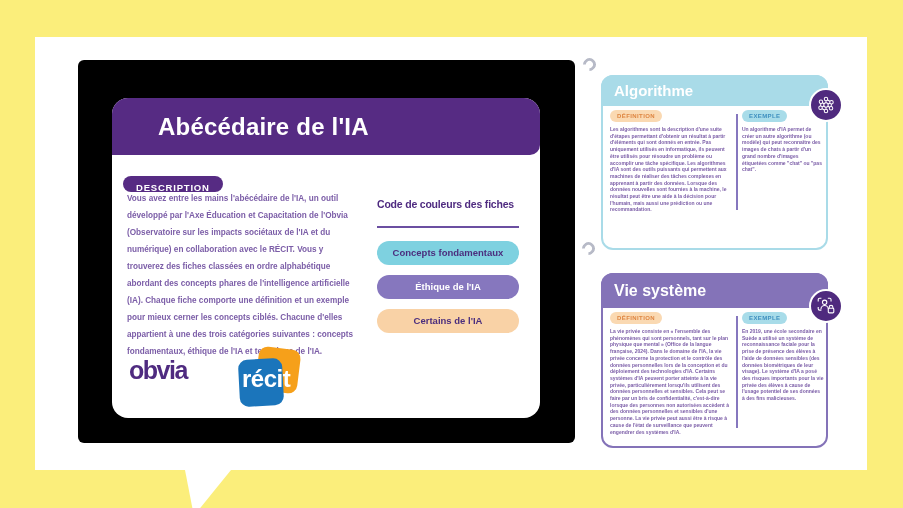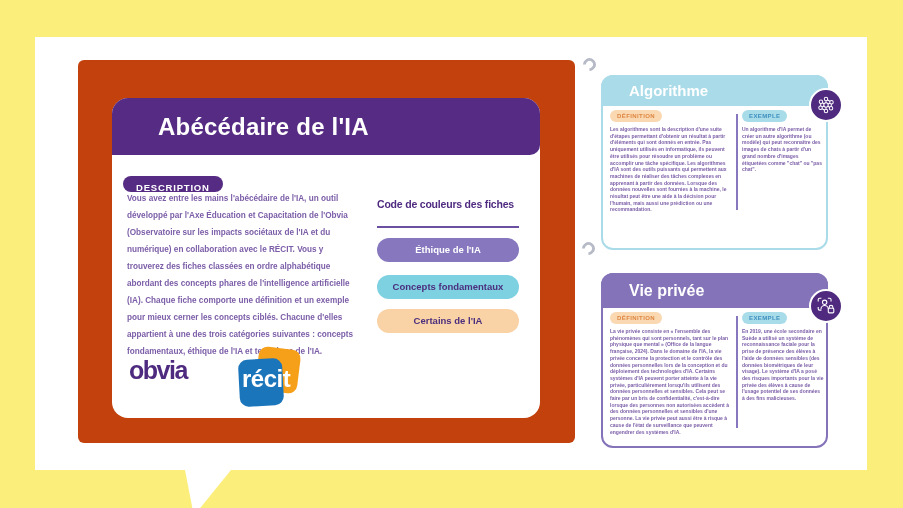--- a/index.html
+++ b/index.html
@@ -4,21 +4,21 @@
 <style>
   * { margin:0; padding:0; box-sizing:border-box; }
   html,body { width:903px; height:508px; }
   body { font-family:"Liberation Sans", sans-serif; }
   .page { position:relative; width:903px; height:508px; background:#FBEE7B; overflow:hidden; }
   .content-area { position:absolute; left:35px; top:37px; width:832px; height:433px; background:#FFFFFF; }
   .tail { position:absolute; left:185px; top:470px; width:46px; height:38px; background:#FFFFFF;
           clip-path:polygon(0 0, 100% 0, 33% 100%, 16% 100%); }
 
   
-  .panel { position:absolute; left:78px; top:60px; width:497px; height:383px; background:#c2410c; border-radius:6px; }
+  .panel { position:absolute; left:78px; top:60px; width:497px; height:383px; background:#000000; border-radius:6px; }
   .main-card { position:absolute; left:34px; top:38px; width:428px; height:320px; background:#FFFFFF; border-radius:16px; }
   .main-header { position:absolute; left:0; top:0; width:428px; height:57px; background:#562B83;
                  border-radius:16px 16px 10px 0; }
   .main-header h1 { color:#FFFFFF; font-size:24px; font-weight:bold; padding:15px 0 0 46px; letter-spacing:0.2px; }
   .desc-pill { position:absolute; left:11px; top:78px; height:16px; background:#562B83; color:#FFFFFF;
                border-radius:12px; font-size:9.5px; font-weight:bold; letter-spacing:0.8px;
                line-height:23px; padding:0 13px; }
   .desc-text { position:absolute; left:15px; top:92px; width:230px; font-size:8.2px; line-height:17px;
                color:#7B5DA7; font-weight:bold; }
   .color-code { position:absolute; left:265px; top:100px; width:142px; }
@@ -45,21 +45,21 @@
   .ring1 { left:583px; top:58px; }
   .ring2 { left:582px; top:242px; }
 
   
   .fiche { position:absolute; width:227px; height:175px; background:#FFFFFF; border-radius:12px; overflow:visible; }
   .fiche-algo { left:601px; top:75px;  border:2px solid #A9DBE8; }
   .fiche-vie  { left:601px; top:273px; border:2px solid #8473B8; }
   .fiche-header { position:absolute; left:-2px; top:-2px; width:227px; border-radius:12px 12px 0 0; }
   .fiche-algo .fiche-header { height:31px; background:#A9DBE8; }
   .fiche-vie  .fiche-header { height:35px; background:#8473B8; }
-  .fiche-header h2 { color:#FFFFFF; font-weight:bold; padding-left:13px;margin-left:15px; }
+  .fiche-header h2 { color:#FFFFFF; font-weight:bold; padding-left:13px; }
   .fiche-algo .fiche-header h2 { font-size:15px; line-height:31px; }
   .fiche-vie  .fiche-header h2 { font-size:16px; line-height:35px; }
   .fiche-icon { position:absolute; right:-17px; width:34px; height:34px; background:#4F2A7E;
                 border:2.5px solid #FFFFFF; border-radius:50%; display:flex; align-items:center; justify-content:center; }
   .fiche-algo .fiche-icon { top:11px; }
   .fiche-vie  .fiche-icon { top:14px; }
   .label-pill { position:absolute; height:12px; border-radius:6px; font-size:6px; font-weight:bold;
                 line-height:12px; padding:0 7px; letter-spacing:0.4px; }
   .label-pill.def { left:7px; background:#FAD9B2; color:#DE8541; }
   .label-pill.ex  { left:139px; background:#A8DCE9; color:#3E8FBF; }
@@ -83,22 +83,22 @@
   <div class="panel">
     <div class="main-card">
       <div class="main-header">
         <h1>Abécédaire de l'IA</h1>
       </div>
       <div class="desc-pill">DESCRIPTION</div>
       <p class="desc-text">Vous avez entre les mains l'abécédaire de l'IA, un outil développé par l'Axe Éducation et Capacitation de l'Obvia (Observatoire sur les impacts sociétaux de l'IA et du numérique) en collaboration avec le RÉCIT. Vous y trouverez des fiches classées en ordre alphabétique abordant des concepts phares de l'intelligence artificielle (IA). Chaque fiche comporte une définition et un exemple pour mieux cerner les concepts ciblés. Chacune d'elles appartient à une des trois catégories suivantes : concepts fondamentaux, éthique de l'IA et technique de l'IA.</p>
 
       <div class="color-code">
         <h2>Code de couleurs des fiches</h2>
+        <div class="code-pill teal">Concepts fondamentaux</div>
         <div class="code-pill purple">Éthique de l'IA</div>
-        <div class="code-pill teal">Concepts fondamentaux</div>
         <div class="code-pill peach">Certains de l'IA</div>
       </div>
 
       <div class="obvia-logo">obvia</div>
       <div class="recit-logo">
         <span class="recit-orange"></span>
         <span class="recit-blue"></span>
         <span class="recit-text">récit</span>
       </div>
     </div>
@@ -134,21 +134,21 @@
     </span>
     <span class="label-pill def">DÉFINITION</span>
     <span class="label-pill ex">EXEMPLE</span>
     <div class="divider"></div>
     <p class="fiche-def">Les algorithmes sont la description d'une suite d'étapes permettant d'obtenir un résultat à partir d'éléments qui sont donnés en entrée. Pas uniquement utilisés en informatique, ils peuvent être utilisés pour résoudre un problème ou accomplir une tâche spécifique. Les algorithmes d'IA sont des outils puissants qui permettent aux machines de réaliser des tâches complexes en apprenant à partir des données. Lorsque des données nouvelles sont fournies à la machine, le résultat peut être une aide à la décision pour l'humain, mais aussi une prédiction ou une recommandation.</p>
     <p class="fiche-ex">Un algorithme d'IA permet de créer un autre algorithme (ou modèle) qui peut reconnaître des images de chats à partir d'un grand nombre d'images étiquetées comme "chat" ou "pas chat".</p>
   </div>
 
   <div class="fiche fiche-vie">
     <div class="fiche-header">
-      <h2>Vie privée</h2>
+      <h2>Vie système</h2>
     </div>
     <span class="fiche-icon">
       <svg width="22" height="22" viewBox="0 0 24 24" fill="none" stroke="#FFFFFF" stroke-width="1.2">
         <path d="M3.5 7 V5 a1.5 1.5 0 0 1 1.5-1.5 H7"></path>
         <path d="M14 3.5 h2 a1.5 1.5 0 0 1 1.5 1.5 v2"></path>
         <path d="M3.5 13 v2 a1.5 1.5 0 0 0 1.5 1.5 H7"></path>
         <circle cx="10.5" cy="8" r="2.4"></circle>
         <path d="M6.5 15.5 a4 4 0 0 1 8 0"></path>
         <path d="M15.5 14.5 v-1.2 a2 2 0 0 1 4 0 v1.2"></path>
         <rect x="14.5" y="14.5" width="6" height="5" rx="1" fill="#4F2A7E"></rect>

